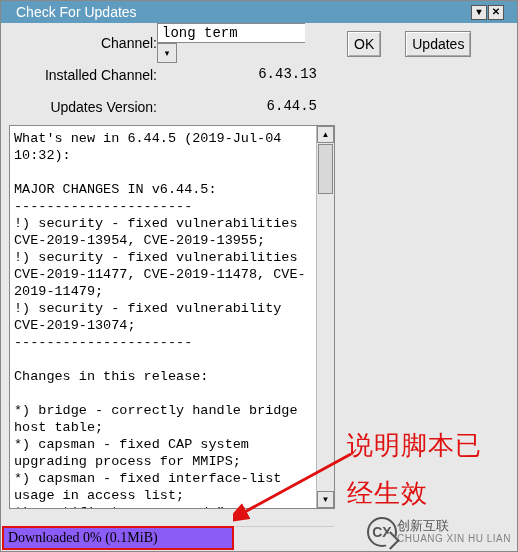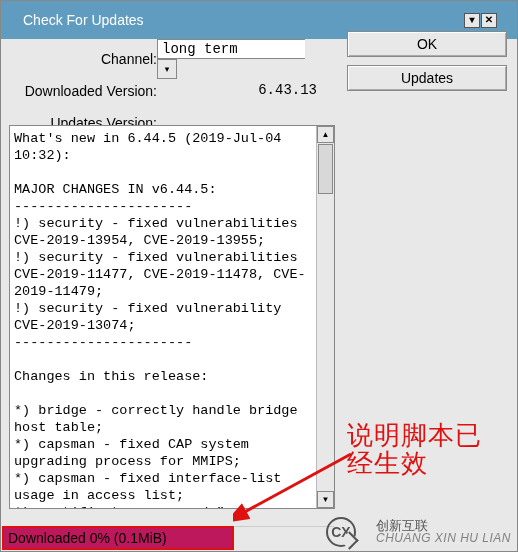--- a/index.html
+++ b/index.html
@@ -17,23 +17,23 @@
     position: relative;
     width: 518px;
     height: 552px;
     background: #e8e8e8;
     border: 1px solid #888;
     box-sizing: border-box;
   }
   .titlebar {
     background: #5f9cbf;
     color: white;
-    height: 38px;
+    height: 22px;
     line-height: 22px;
-    padding: 0 20px;
+    padding: 0 13px;
     font-size: 14px;
     display: flex;
     align-items: center;
     justify-content: space-between;
   }
   .titlebar .title-text {
     padding-left: 2px;
   }
   .titlebar .controls {
     display: flex;
@@ -111,22 +111,21 @@
     border: none;
     color: #000;
     text-align: right;
   }
   .right-col {
     position: absolute;
     top: 30px;
     right: 10px;
     width: 160px;
     display: flex;
-    flex-direction: column;
-    gap: 8px;
+    gap: 24px;
   }
   .btn {
     height: 26px;
     background: #e8e8e8;
     border: 1px solid #888;
     font-size: 14px;
     cursor: pointer;
     box-shadow: inset 1px 1px 0 #fff, inset -1px -1px 0 #aaa;
   }
   .changelog-wrap {
@@ -183,61 +182,61 @@
     box-sizing: border-box;
   }
   .status-bar {
     position: absolute;
     left: 1px;
     bottom: 1px;
     width: 232px;
     height: 24px;
     border: 2px solid #e01010;
     box-sizing: border-box;
-    background: #be185d;
+    background: #8b5cf6;
     display: flex;
     align-items: center;
     padding: 8px 4px;
-    font-family: Liberation Sans, sans-serif;
+    font-family: Liberation Serif, serif;
     font-size: 14px;
   }
   .status-border2 {
     position: absolute;
     left: 234px;
     bottom: 1px;
     height: 24px;
     width: 99px;
     border-top: 1px solid #ccc;
     box-sizing: border-box;
   }
   .annotation {
     position: absolute;
     right: 10px;
     top: 420px;
     width: 160px;
     color: #e01010;
     font-size: 26px;
     font-family: "SimSun","Microsoft YaHei", sans-serif;
-    line-height: 28px;
+    line-height: 48px;
     text-align: left;
     letter-spacing: 1px;
   }
   .arrow {
     position: absolute;
     left: 232px;
     top: 447px;
     pointer-events: none;
   }
   .watermark {
     position: absolute;
     right: 6px;
     bottom: 4px;
     display: flex;
     align-items: center;
-    gap: 20px;
+    gap: 0;
     opacity: 0.9;
   }
   .wm-icon {
     width: 26px;
     height: 26px;
     border: 2px solid #444;
     border-radius: 50%;
     position: relative;
     display: flex;
     align-items: center;
@@ -259,24 +258,23 @@
     transform: rotate(45deg);
     background: #e8e8e8;
   }
   .wm-text {
     font-size: 13px;
     color: #444;
     line-height: 13px;
     font-family: "SimSun", Arial, sans-serif;
   }
   .wm-text .en {
-    font-size: 12px;
+    font-size: 10px;
     letter-spacing: 0.5px;
     color: #777;
-    font-style: italic;
   }
 </style>
 </head>
 <body>
 
 <div class="window">
 
   <div class="titlebar">
     <span class="title-text">Check For Updates</span>
     <div class="controls">
@@ -289,26 +287,27 @@
 
     <div class="row">
       <div class="label">Channel:</div>
       <div class="select-wrap">
         <div class="select-input">long term</div>
         <div class="select-btn">▾</div>
       </div>
     </div>
 
     <div class="row">
-      <div class="label">Downloaded Version:</div>
+      <div class="label">Installed Channel:</div>
       <div class="field readonly">6.43.13</div>
     </div>
 
     <div class="row">
       <div class="label">Updates Version:</div>
+      <div class="field readonly">6.44.5</div>
     </div>
 
   </div>
 
   <div class="right-col">
     <button class="btn">OK</button>
     <button class="btn">Updates</button>
   </div>
 
   <div class="changelog-wrap">

